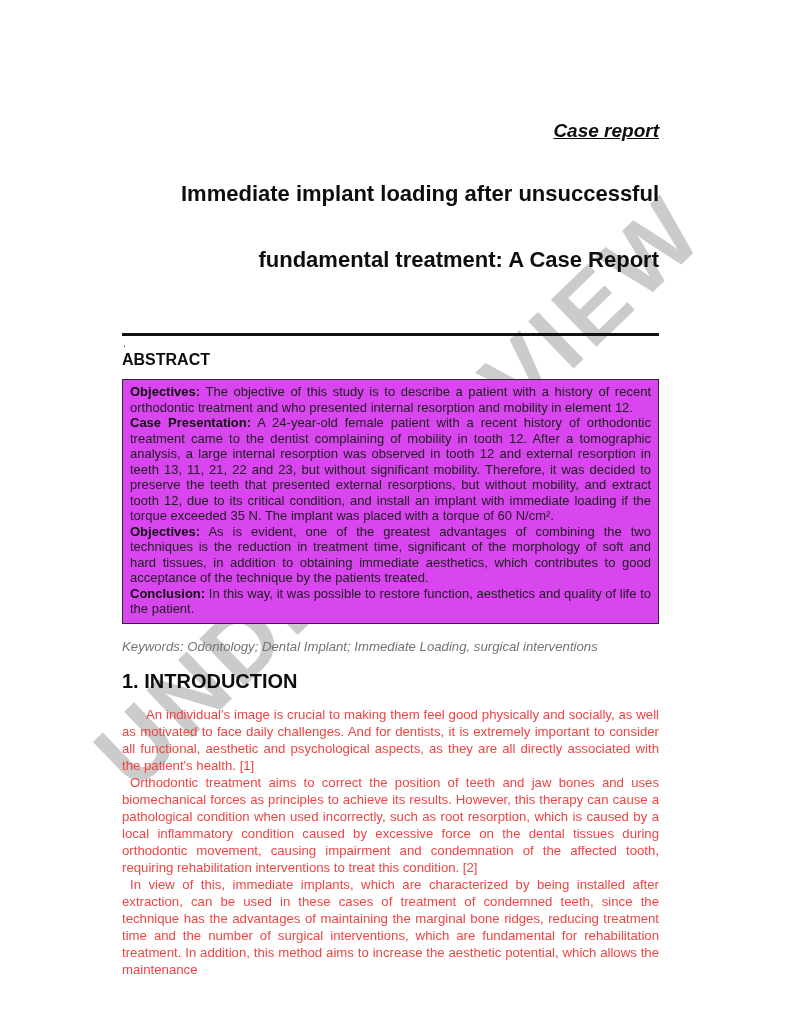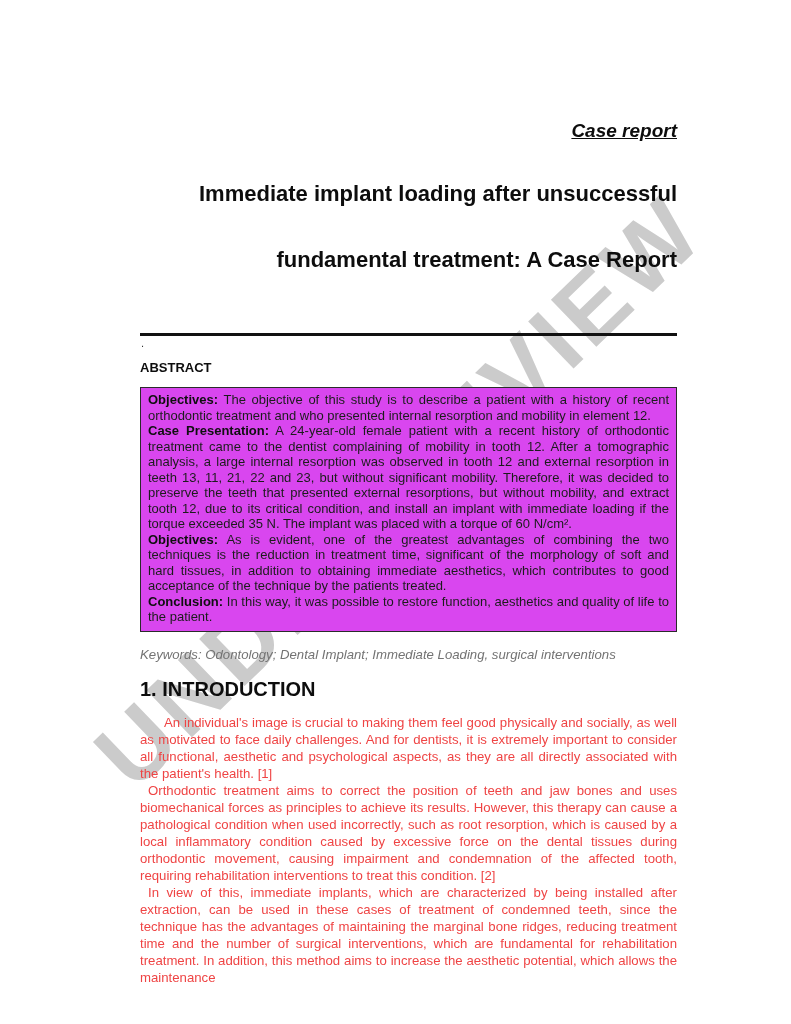--- a/index.html
+++ b/index.html
@@ -22,21 +22,21 @@
     font-size: 95px;
     font-weight: bold;
     letter-spacing: 5px;
     color: #cbcbcb;
     white-space: nowrap;
     z-index: 0;
     user-select: none;
   }
   .content {
     position: absolute;
-    left: 140px;
+    left: 122px;
     top: 0;
     width: 537px;
     z-index: 1;
   }
   .category-label {
     margin-top: 119px;
     text-align: right;
     font-size: 19px;
     line-height: 23px;
     font-weight: bold;
@@ -59,22 +59,22 @@
     height: 3px;
     background: #111111;
   }
   .stray-dot {
     margin: 3px 0 0 1px;
     font-size: 11px;
     line-height: 9px;
     color: #333;
   }
   .abstract-heading {
-    margin-top: 10px;
-    font-size: 13px;
+    margin-top: 2px;
+    font-size: 16px;
     line-height: 19px;
     font-weight: bold;
     color: #0d0d0d;
   }
   .abstract-box {
     margin-top: 10px;
     border: 1.4px solid #2b2b2b;
     background: #d946ef;
     padding: 4px 7px 6px 7px;
   }

